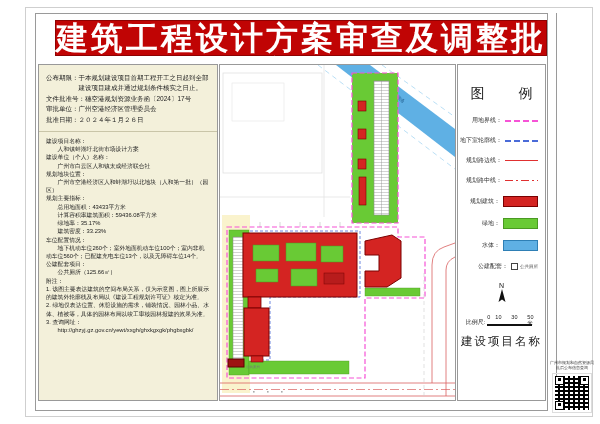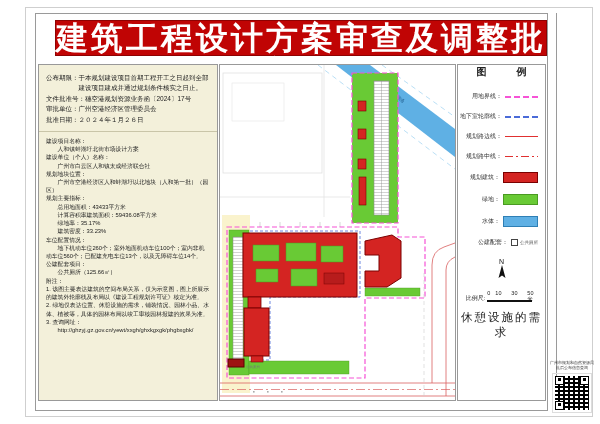--- a/index.html
+++ b/index.html
@@ -26,21 +26,21 @@
   .lp-title{margin-top:9px;text-align:center;font-size:11px;font-weight:bold;letter-spacing:6px;text-indent:6px;}
   .lp-notice{margin:8px 7px 0 7px;font-size:6.5px;line-height:1.6;}
   .kv{display:flex;}
   .kv .k{white-space:nowrap;flex:0 0 auto;}
   .kv .v{flex:1;}
   .lp-divider{margin:6px 0 5px 0;border-top:1px solid #c9c5a8;}
   .lp-details{margin:0 7px;font-size:5.8px;line-height:1.42;}
   .lp-details div{margin:0;}
 
   
-  .rp-title{margin-top:0;text-align:center;font-size:10px;font-weight:bold;letter-spacing:10px;text-indent:10px;}
+  .rp-title{margin-top:20px;text-align:center;font-size:14px;font-weight:normal;letter-spacing:10px;text-indent:10px;}
   .legend-list{margin-top:13px;}
   .leg-row{display:flex;align-items:center;justify-content:flex-end;padding-right:7px;margin-bottom:11px;font-size:6px;color:#333;}
   .leg-sym{width:33px;margin-left:3px;flex:0 0 auto;}
   .sym-boundary{border-top:2px dashed #F653D6;}
   .sym-basement{border-top:2px dashed #4A6BD8;}
   .sym-roadedge{border-top:1.5px solid #E03030;}
   .sym-roadcenter{height:1.5px;background:repeating-linear-gradient(90deg,#E03030 0 8px,transparent 8px 11px,#E03030 11px 13px,transparent 13px 16px);}
   .sym-building{height:9px;background:#D42422;border:1.5px solid #7A0000;}
   .sym-green{height:9px;background:#69CA35;border:1px solid #4a9a22;}
   .sym-water{height:9px;background:#5FB0E4;border:1px solid #2e7fb5;}
@@ -264,21 +264,21 @@
       <span class="t t2">30</span>
       <span class="t t3">50米</span>
       <span class="scale-segs">
         <span class="sseg1"></span>
           <span class="sseg2"></span>
           <span class="sseg3"></span>
       </span>
     </span>
   </div>
 
-  <div class="map-caption">休憩设施的需求</div>
+  <div class="map-caption">建设项目名称</div>
 </div>
 
 <div class="abs qr-block">
   <div class="qr-caption">广州市规划和自然资源局</div>
   <div class="qr-caption">批后公布信息查询</div>
   <div class="qr">
     <span class="qr-f qr-tl"></span>
     <span class="qr-f qr-tr"></span>
     <span class="qr-f qr-bl"></span>
   </div>

